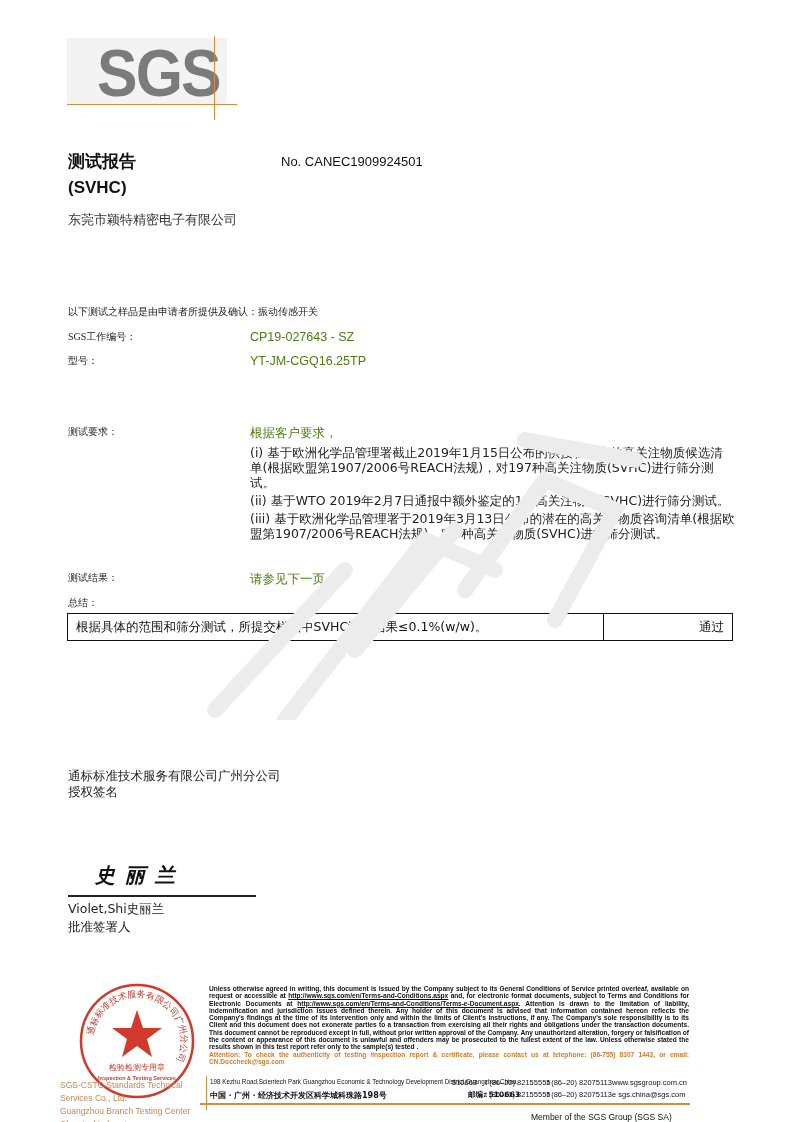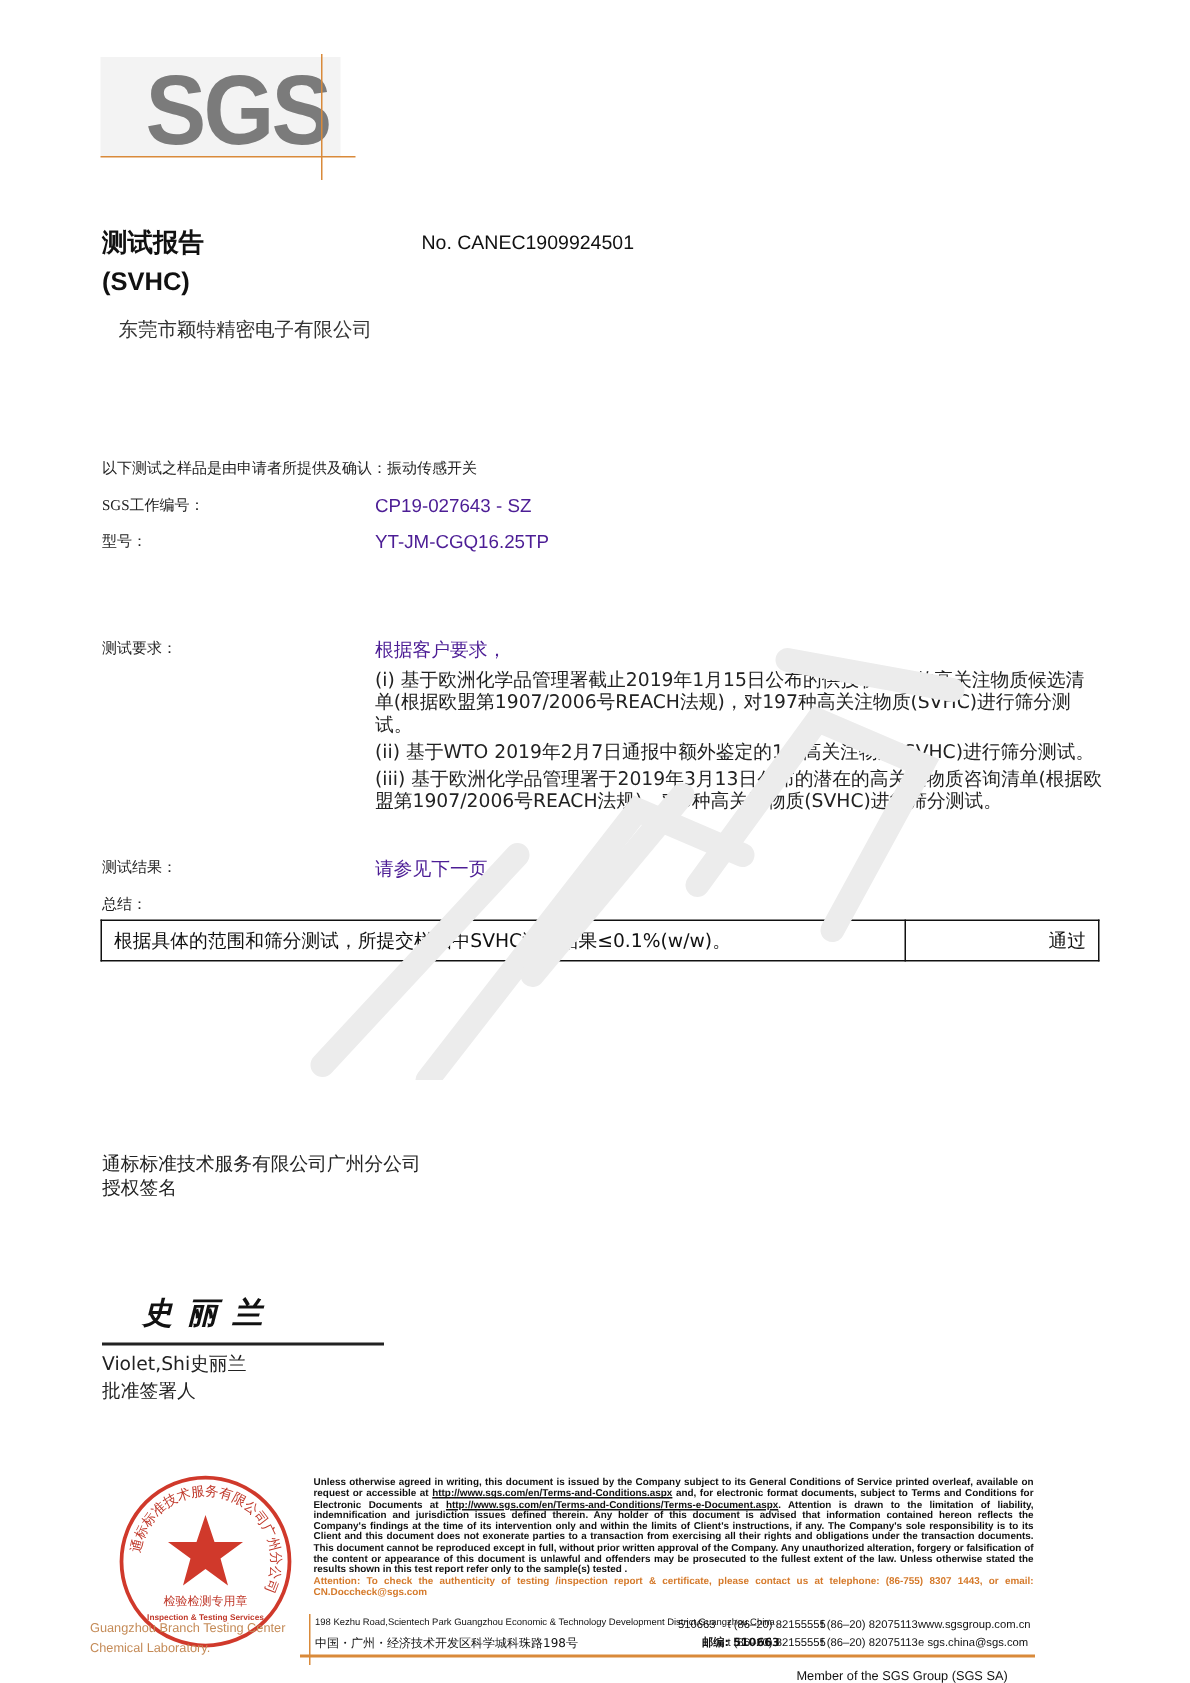--- a/index.html
+++ b/index.html
@@ -6,42 +6,42 @@
   body { width:793px; height:1122px; position:relative; overflow:hidden;
          font-family:"Liberation Sans","DejaVu Sans",sans-serif; color:#111; }
   .abs { position:absolute; }
   .logo-box { left:67px; top:38px; width:160px; height:66px; background:#f3f3f3; }
   .logo-text { left:97px; top:36px; font-size:66px; font-weight:bold; color:#7b7b7b;
                letter-spacing:-2px; transform:scaleX(0.92); transform-origin:left top; line-height:74px; }
   .logo-hline { left:67px; top:104px; width:170px; height:1px; background:#d98a3a; }
   .logo-vline { left:214px; top:36px; width:1px; height:84px; background:#d98a3a; }
   .title { left:68px; top:149px; font-size:17px; font-weight:bold; line-height:26px; }
   .report-no { left:281px; top:154px; font-size:13px; }
-  .company { left:68px; top:211px; font-size:13px; color:#333; font-family:"DejaVu Sans",sans-serif;margin-left:11px; }
+  .company { left:68px; top:211px; font-size:13px; color:#333; font-family:"DejaVu Sans",sans-serif; }
   .row-label { position:absolute; left:68px; font-size:10px; color:#222; font-family:Liberation Serif, serif; }
-  .row-value { position:absolute; left:250px; font-size:12.5px; color:#4c1d95;text-align:center; }
+  .row-value { position:absolute; left:250px; font-size:12.5px; color:#4d7c0f;text-align:center; }
   .req { left:250px; top:445px; width:485px; font-size:12.5px; line-height:15px; color:#222; font-family:"DejaVu Sans",sans-serif; }
   .req p { margin:0 0 3px 0; }
   table.summary { position:absolute; left:67px; top:613px; width:666px; border-collapse:collapse; }
   table.summary td { border:1.4px solid #111; height:26px; font-size:12.5px; padding:0 8px; font-family:"DejaVu Sans",sans-serif; }
   table.summary td.result { width:112px; text-align:right; }
   .watermark { left:195px; top:420px; width:460px; height:300px; pointer-events:none; }
   .sig-org { left:68px; top:768px; font-size:12.5px; line-height:16px; color:#222; font-family:"DejaVu Sans",sans-serif; }
   .sig-line { left:68px; top:895px; width:188px; height:1.5px; background:#222; }
   .sig-name { left:68px; top:900px; font-size:12.5px; line-height:18px; color:#222; font-family:"DejaVu Sans",sans-serif; }
   .signature { left:95px; top:862px; font-family:"DejaVu Serif",serif; font-size:20px; font-style:italic; font-weight:bold; letter-spacing:10px; }
   .stamp { left:78px; top:982px; width:118px; height:118px; }
   .stamp-lab { left:60px; top:1079px; font-size:8.5px; color:#c48a56; line-height:13px; width:150px; }
   .disclaimer { left:209px; top:985px; width:480px; font-size:6.6px; line-height:7.3px; color:#111; font-weight:bold; text-align:justify; }
   .disclaimer u { font-weight:bold; }
   .attention { color:#d57a2b; }
   .addr-vline { left:206px; top:1076px; width:1px; height:34px; background:#d98a3a; }
   .addr-hline { left:200px; top:1103px; width:490px; height:1.5px; background:#d98a3a; }
   .addr1 { left:210px; top:1078px; font-size:6.3px; color:#111; }
-  .addr2 { left:210px; top:1090px; font-size:8px; font-weight:normal; color:#111; font-family:"DejaVu Sans",sans-serif;text-align:center; }
+  .addr2 { left:210px; top:1090px; font-size:8px; font-weight:bold; color:#111; font-family:"DejaVu Sans",sans-serif;text-align:center; }
   .addr-right { position:absolute; font-size:7.5px; color:#111; }
   .member { left:531px; top:1112px; font-size:8.5px; color:#111; }
 </style>
 </head>
 <body>
 
 <div class="abs logo-box"></div>
 <div class="abs logo-text">SGS</div>
 <div class="abs logo-hline"></div>
 <div class="abs logo-vline"></div>
@@ -107,20 +107,21 @@
   </defs>
   <circle cx="59" cy="59" r="56" fill="none" stroke="#d0392b" stroke-width="2.5"></circle>
   <text font-size="9" fill="#c0392b" font-family="DejaVu Sans, sans-serif">
     <textPath href="#ringPath" startOffset="2%">通标标准技术服务有限公司广州分公司</textPath>
   </text>
   <polygon points="59,28 65,46 84,46 69,57 74,75 59,64 44,75 49,57 34,46 53,46" fill="#d0392b"></polygon>
   <text x="59" y="88" text-anchor="middle" font-size="8" fill="#c0392b" font-family="DejaVu Sans, sans-serif">检验检测专用章</text>
   <text x="59" y="98" text-anchor="middle" font-size="5.5" fill="#c0392b" font-weight="bold" font-family="Liberation Sans, sans-serif">Inspection &amp; Testing Services</text>
 </svg>
 <div class="abs stamp-lab">
+  <div>SGS-CSTC Standards Technical Services Co., Ltd.</div>
   <div>Guangzhou Branch Testing Center Chemical Laboratory.</div>
 </div>
 
 <div class="abs disclaimer">
   <span>Unless otherwise agreed in writing, this document is issued by the Company subject to its General Conditions of Service printed overleaf, available on request or accessible at </span><u>http://www.sgs.com/en/Terms-and-Conditions.aspx</u><span> and, for electronic format documents, subject to Terms and Conditions for Electronic Documents at </span><u>http://www.sgs.com/en/Terms-and-Conditions/Terms-e-Document.aspx</u><span>. Attention is drawn to the limitation of liability, indemnification and jurisdiction issues defined therein. Any holder of this document is advised that information contained hereon reflects the Company's findings at the time of its intervention only and within the limits of Client's instructions, if any. The Company's sole responsibility is to its Client and this document does not exonerate parties to a transaction from exercising all their rights and obligations under the transaction documents. This document cannot be reproduced except in full, without prior written approval of the Company. Any unauthorized alteration, forgery or falsification of the content or appearance of this document is unlawful and offenders may be prosecuted to the fullest extent of the law. Unless otherwise stated the results shown in this test report refer only to the sample(s) tested .</span>
   <div class="attention">Attention: To check the authenticity of testing /inspection report &amp; certificate, please contact us at telephone: (86-755) 8307 1443, or email: CN.Doccheck@sgs.com</div>
 </div>
 
 <div class="abs addr-vline"></div>
 <div class="abs addr1">198 Kezhu Road,Scientech Park Guangzhou Economic &amp; Technology Development District,Guangzhou,China</div>

